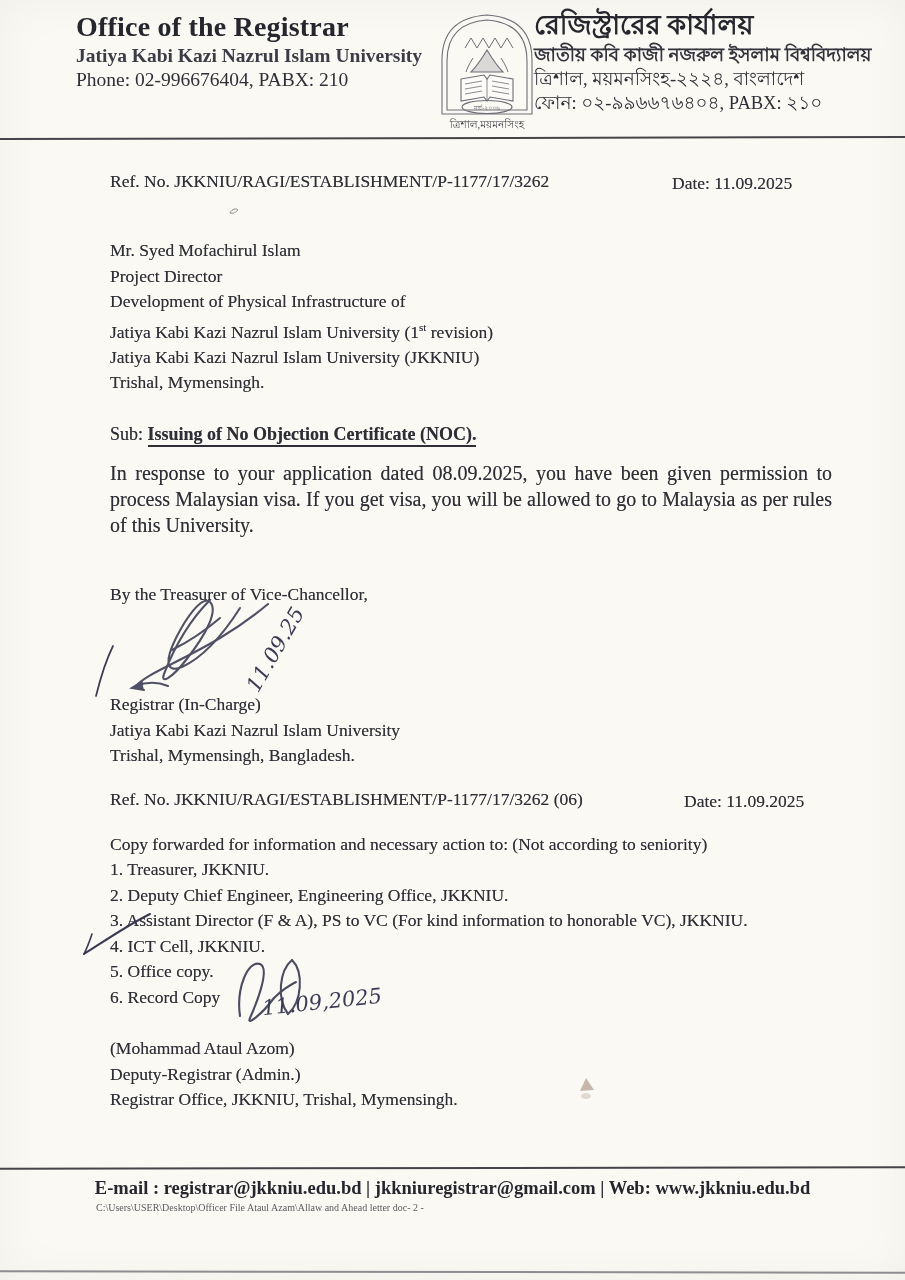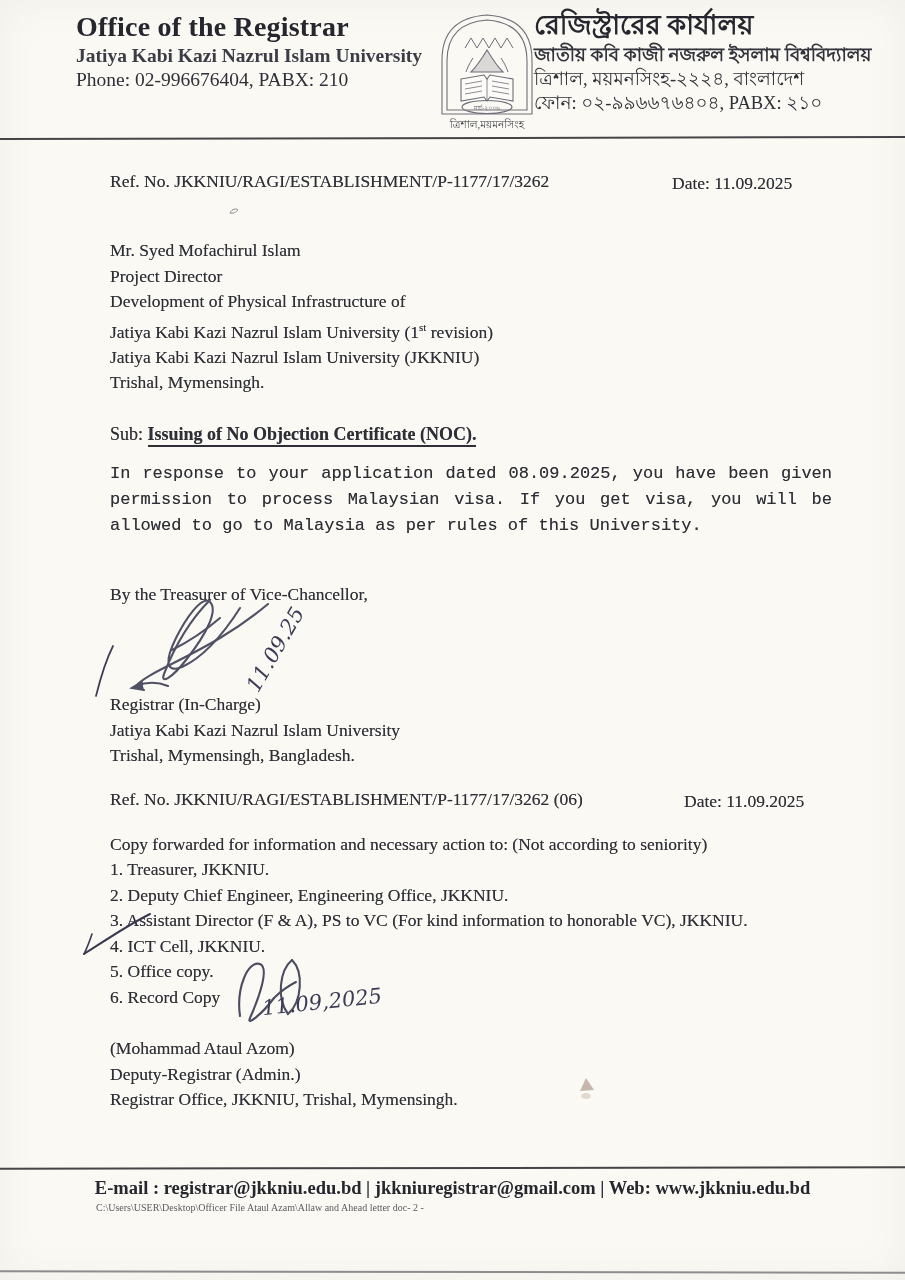--- a/index.html
+++ b/index.html
@@ -19,21 +19,21 @@
   .hdr-bn{right:26px;top:8px;width:345px;text-align:left;line-height:1.3;}
   .hdr-bn .office{font-size:27px;font-weight:bold;color:#26262e;}
   .hdr-bn .univ{font-size:18.5px;font-weight:bold;color:#33333c;}
   .hdr-bn .addr,.hdr-bn .phone{font-size:18.5px;color:#2f2f38;}
   .rule{position:absolute;background:#454549;}
   
   .line{font-size:17.5px;line-height:25.5px;}
   .ref-row{font-size:17.5px;}
   .subject{font-size:18px;}
   .subject b{border-bottom:2px solid #2e2e36;padding-bottom:1px;}
-  .para{font-size:17px;line-height:25.8px;text-align:justify;font-family:Liberation Mono, monospace;}
+  .para{font-size:20px;line-height:25.8px;text-align:justify;}
   sup{font-size:11px;}
   .hand{font-family:"DejaVu Serif", serif;font-style:italic;color:#3b3b55;}
   .footer-mail{font-size:18.5px;font-weight:bold;color:#26262e;text-align:center;}
   .file-path{font-size:10px;font-family:Liberation Serif, serif;color:#5a5a60;text-align:right;}
   svg{display:block;}
 </style>
 </head>
 <body>
 
 <div id="page">

